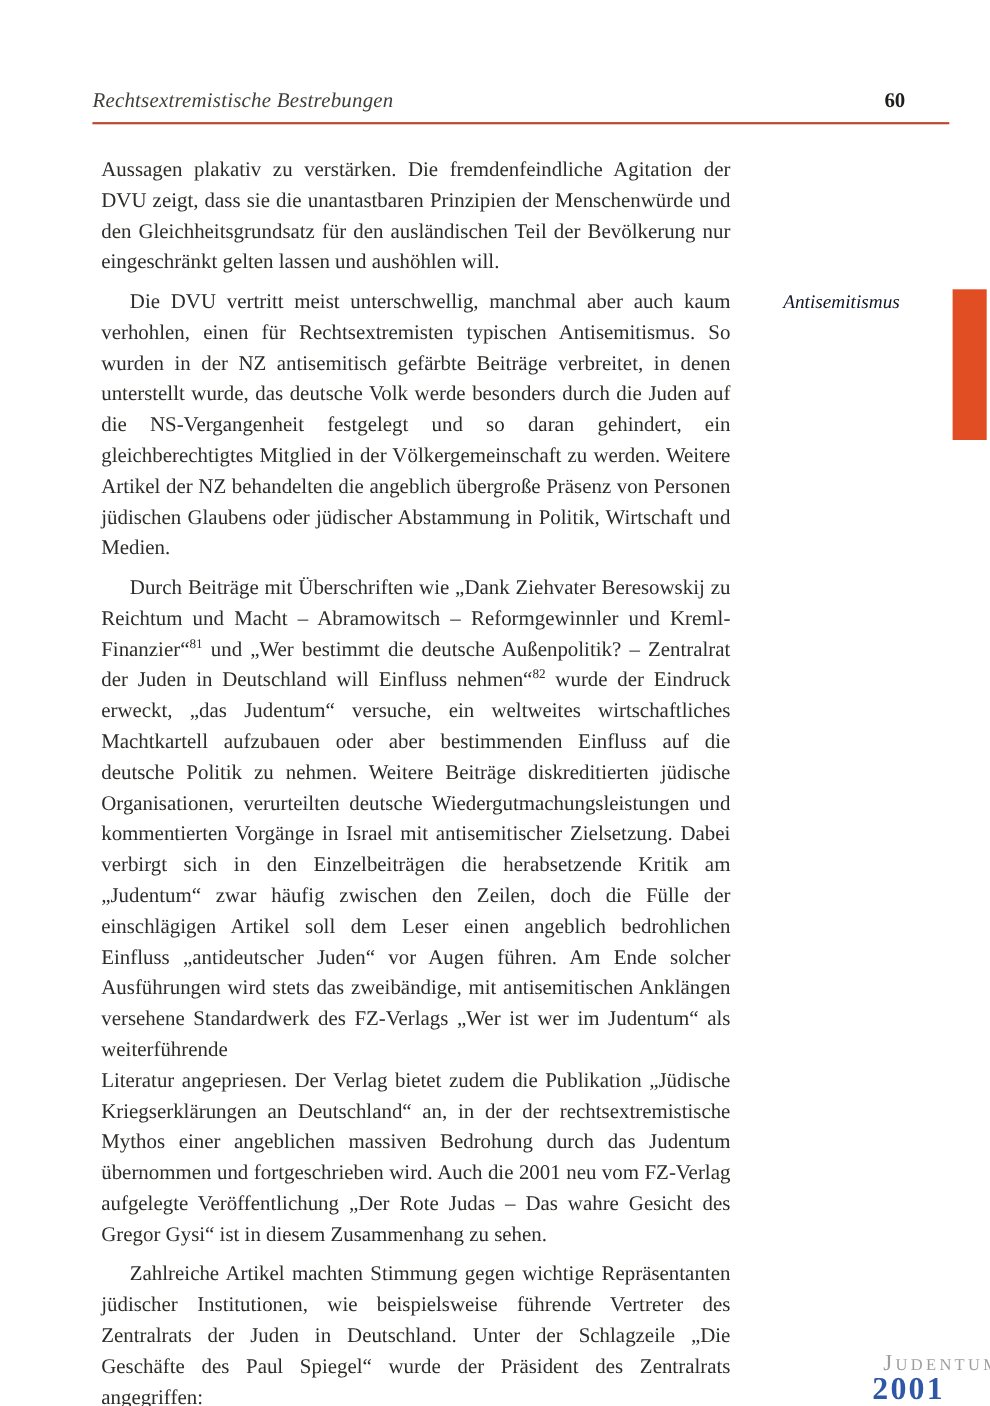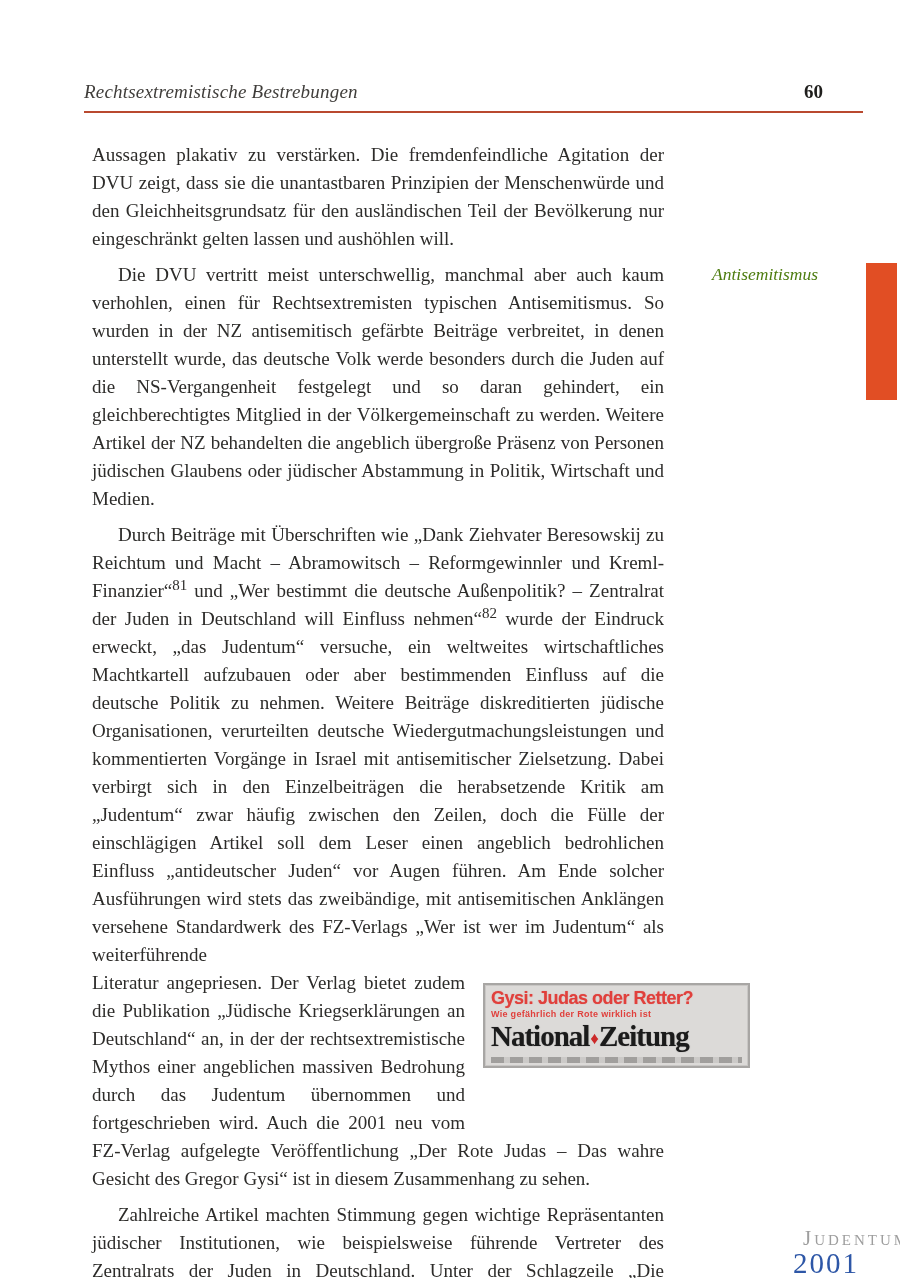--- a/index.html
+++ b/index.html
@@ -13,25 +13,25 @@
                font-weight:bold;font-size:19px;color:#1f1e1c;}
   .header-rule{position:absolute;left:84px;top:92px;width:779px;height:2px;background:#b9492f;}
 
   
   .body-col{position:absolute;left:92px;top:122px;width:572px;
             font-size:19px;line-height:28px;text-align:justify;hyphens:auto;
             -webkit-hyphens:auto;}
   .p{margin:0;font-family:Liberation Serif, serif;}
   .p.indent{margin-top:8px;text-indent:26px;}
   .p.cont{margin:0;text-indent:0;}
-  sup{font-size:15px;line-height:0;vertical-align:super;}
+  sup{font-size:12px;line-height:0;vertical-align:super;}
 
   
   .margin-note{position:absolute;left:712px;top:245px;font-style:italic;font-size:17.5px;
-               color:#4d7c0f;text-align:right;}
+               color:#0f172a;text-align:right;}
   .edge-tab{position:absolute;left:866px;top:244px;width:31px;height:137px;background:#e14e24;}
 
   
   .wrapzone{margin:0;}
   .clipping{float:right;width:251px;margin:14px -86px 58px 18px;box-sizing:content-box;
             background:#dcdad8;border:2px solid #a8a6a4;padding:4px 6px 3px 6px;
             box-shadow:0 0 0 1px #c9c7c5 inset;}
   .clip-headline{font-family:"Liberation Sans", sans-serif;font-weight:bold;font-size:18px;
                  line-height:19px;color:#e0403c;letter-spacing:-0.5px;white-space:nowrap;
                  text-shadow:0 0 1px rgba(224,64,60,0.55);}
@@ -43,46 +43,40 @@
                  margin-top:2px;text-shadow:0 0 1px rgba(27,27,27,0.5);}
   .clip-masthead .diamond{color:#cc2a2a;font-size:17px;vertical-align:2px;margin:0 1px;
                           text-shadow:none;}
   .clip-fineprint{height:6px;margin-top:3px;opacity:.75;
      background:repeating-linear-gradient(90deg,#8d8b89 0 13px,#c6c4c2 13px 19px);}
 
   
   .report-logo{position:absolute;left:793px;top:1208px;width:100px;}
   .logo-word{font-variant:small-caps;font-size:21px;line-height:22px;color:#9e9e9e;
              letter-spacing:3px;padding-left:10px;}
-  .logo-year{font-weight:normal;font-size:29px;line-height:28px;color:#2e57a7;
+  .logo-year{font-weight:bold;font-size:29px;line-height:28px;color:#2e57a7;
              letter-spacing:2px;}
 </style>
 </head>
 <body>
 
 <div class="page">
 
   <span class="running-title">Rechtsextremistische Bestrebungen</span>
   <span class="page-number">60</span>
   <div class="header-rule"></div>
 
   <aside class="margin-note">Antisemitismus</aside>
   <div class="edge-tab"></div>
 
   <main class="body-col">
     <p class="p">Aussagen plakativ zu verstärken. Die fremdenfeindliche Agitation der DVU zeigt, dass sie die unantastbaren Prinzipien der Menschenwürde und den Gleichheitsgrundsatz für den ausländischen Teil der Bevölkerung nur eingeschränkt gelten lassen und aushöhlen will.</p>
     <p class="p indent">Die DVU vertritt meist unterschwellig, manchmal aber auch kaum verhohlen, einen für Rechtsextremisten typischen Antisemitismus. So wurden in der NZ antisemitisch gefärbte Beiträge verbreitet, in denen unterstellt wurde, das deutsche Volk werde besonders durch die Juden auf die NS-Vergangenheit festgelegt und so daran gehindert, ein gleichberechtigtes Mitglied in der Völkergemeinschaft zu werden. Weitere Artikel der NZ behandelten die angeblich übergroße Präsenz von Personen jüdischen Glaubens oder jüdischer Abstammung in Politik, Wirtschaft und Medien.</p>
     <p class="p indent"><span>Durch Beiträge mit Überschriften wie „Dank Ziehvater Beresowskij zu Reichtum und Macht – Abramowitsch – Reformgewinnler und Kreml-Finanzier“</span><sup>81</sup><span> und „Wer bestimmt die deutsche Außenpolitik? – Zentralrat der Juden in Deutschland will Einfluss nehmen“</span><sup>82</sup><span> wurde der Eindruck erweckt, „das Judentum“ versuche, ein weltweites wirtschaftliches Machtkartell aufzubauen oder aber bestimmenden Einfluss auf die deutsche Politik zu nehmen. Weitere Beiträge diskreditierten jüdische Organisationen, verurteilten deutsche Wiedergutmachungsleistungen und kommentierten Vorgänge in Israel mit antisemitischer Zielsetzung. Dabei verbirgt sich in den Einzelbeiträgen die herabsetzende Kritik am „Judentum“ zwar häufig zwischen den Zeilen, doch die Fülle der einschlägigen Artikel soll dem Leser einen angeblich bedrohlichen Einfluss „antideutscher Juden“ vor Augen führen. Am Ende solcher Ausführungen wird stets das zweibändige, mit antisemitischen Anklängen versehene Standardwerk des FZ-Verlags „Wer ist wer im Judentum“ als weiterführende</span></p>
     <div class="wrapzone">
-      <figure class="clipping">
-        <div class="clip-headline">Gysi: Judas oder Retter?</div>
-        <div class="clip-subhead">Wie gefährlich der Rote wirklich ist</div>
-        <div class="clip-masthead"><span>National</span><span class="diamond">♦</span><span>Zeitung</span></div>
-        <div class="clip-fineprint"></div>
-      </figure>
       <p class="p cont">Literatur angepriesen. Der Verlag bietet zudem die Publikation „Jüdische Kriegserklärungen an Deutschland“ an, in der der rechtsextremistische Mythos einer angeblichen massiven Bedrohung durch das Judentum übernommen und fortgeschrieben wird. Auch die 2001 neu vom FZ-Verlag aufgelegte Veröffentlichung „Der Rote Judas – Das wahre Gesicht des Gregor Gysi“ ist in diesem Zusammenhang zu sehen.</p>
     </div>
     <p class="p indent">Zahlreiche Artikel machten Stimmung gegen wichtige Repräsentanten jüdischer Institutionen, wie beispielsweise führende Vertreter des Zentralrats der Juden in Deutschland. Unter der Schlagzeile „Die Geschäfte des Paul Spiegel“ wurde der Präsident des Zentralrats angegriffen:</p>
   </main>
 
   <div class="report-logo">
     <div class="logo-word">Judentum</div>
     <div class="logo-year">2001</div>
   </div>
 

